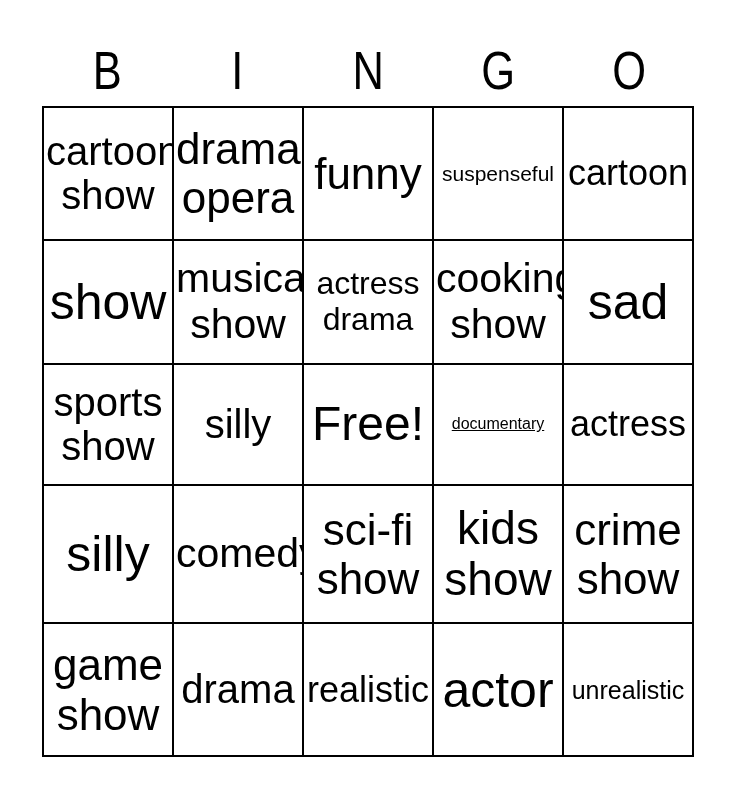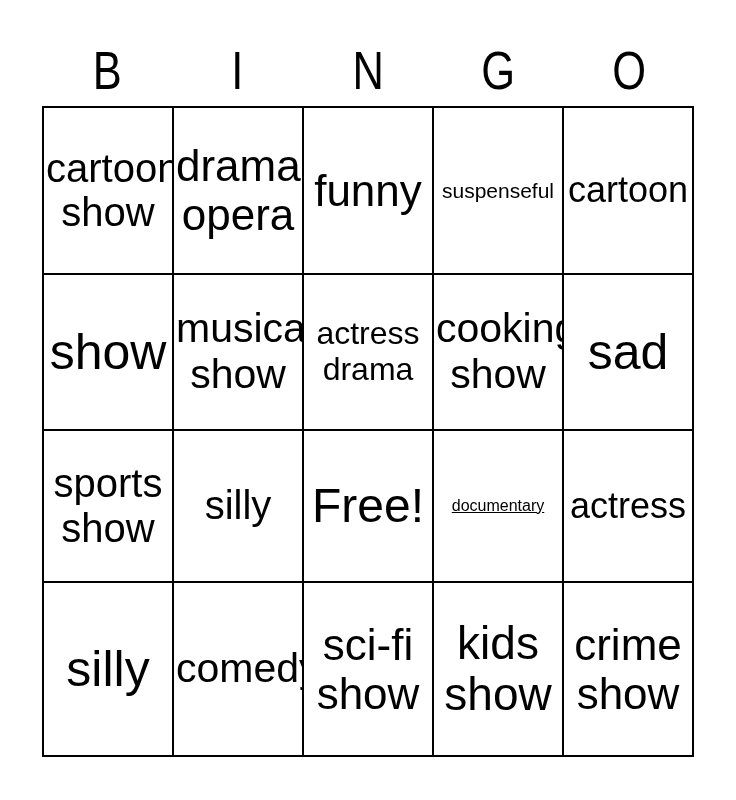--- a/index.html
+++ b/index.html
@@ -98,16 +98,23 @@
         <td class="cell fs20">documentary</td>
         <td class="cell fs34">actress</td>
       </tr>
       <tr>
         <td class="cell fs50">silly</td>
         <td class="cell fs33">comedy</td>
         <td class="cell fs44">sci-fi show</td>
         <td class="cell fs46">kids show</td>
         <td class="cell fs44">crime show</td>
       </tr>
+      <tr>
+        <td class="cell fs44">game show</td>
+        <td class="cell fs40">drama</td>
+        <td class="cell fs34">realistic</td>
+        <td class="cell fs50">actor</td>
+        <td class="cell fs25">unrealistic</td>
+      </tr>
     </tbody>
   </table>
 
 </div>
 
 </body></html>

